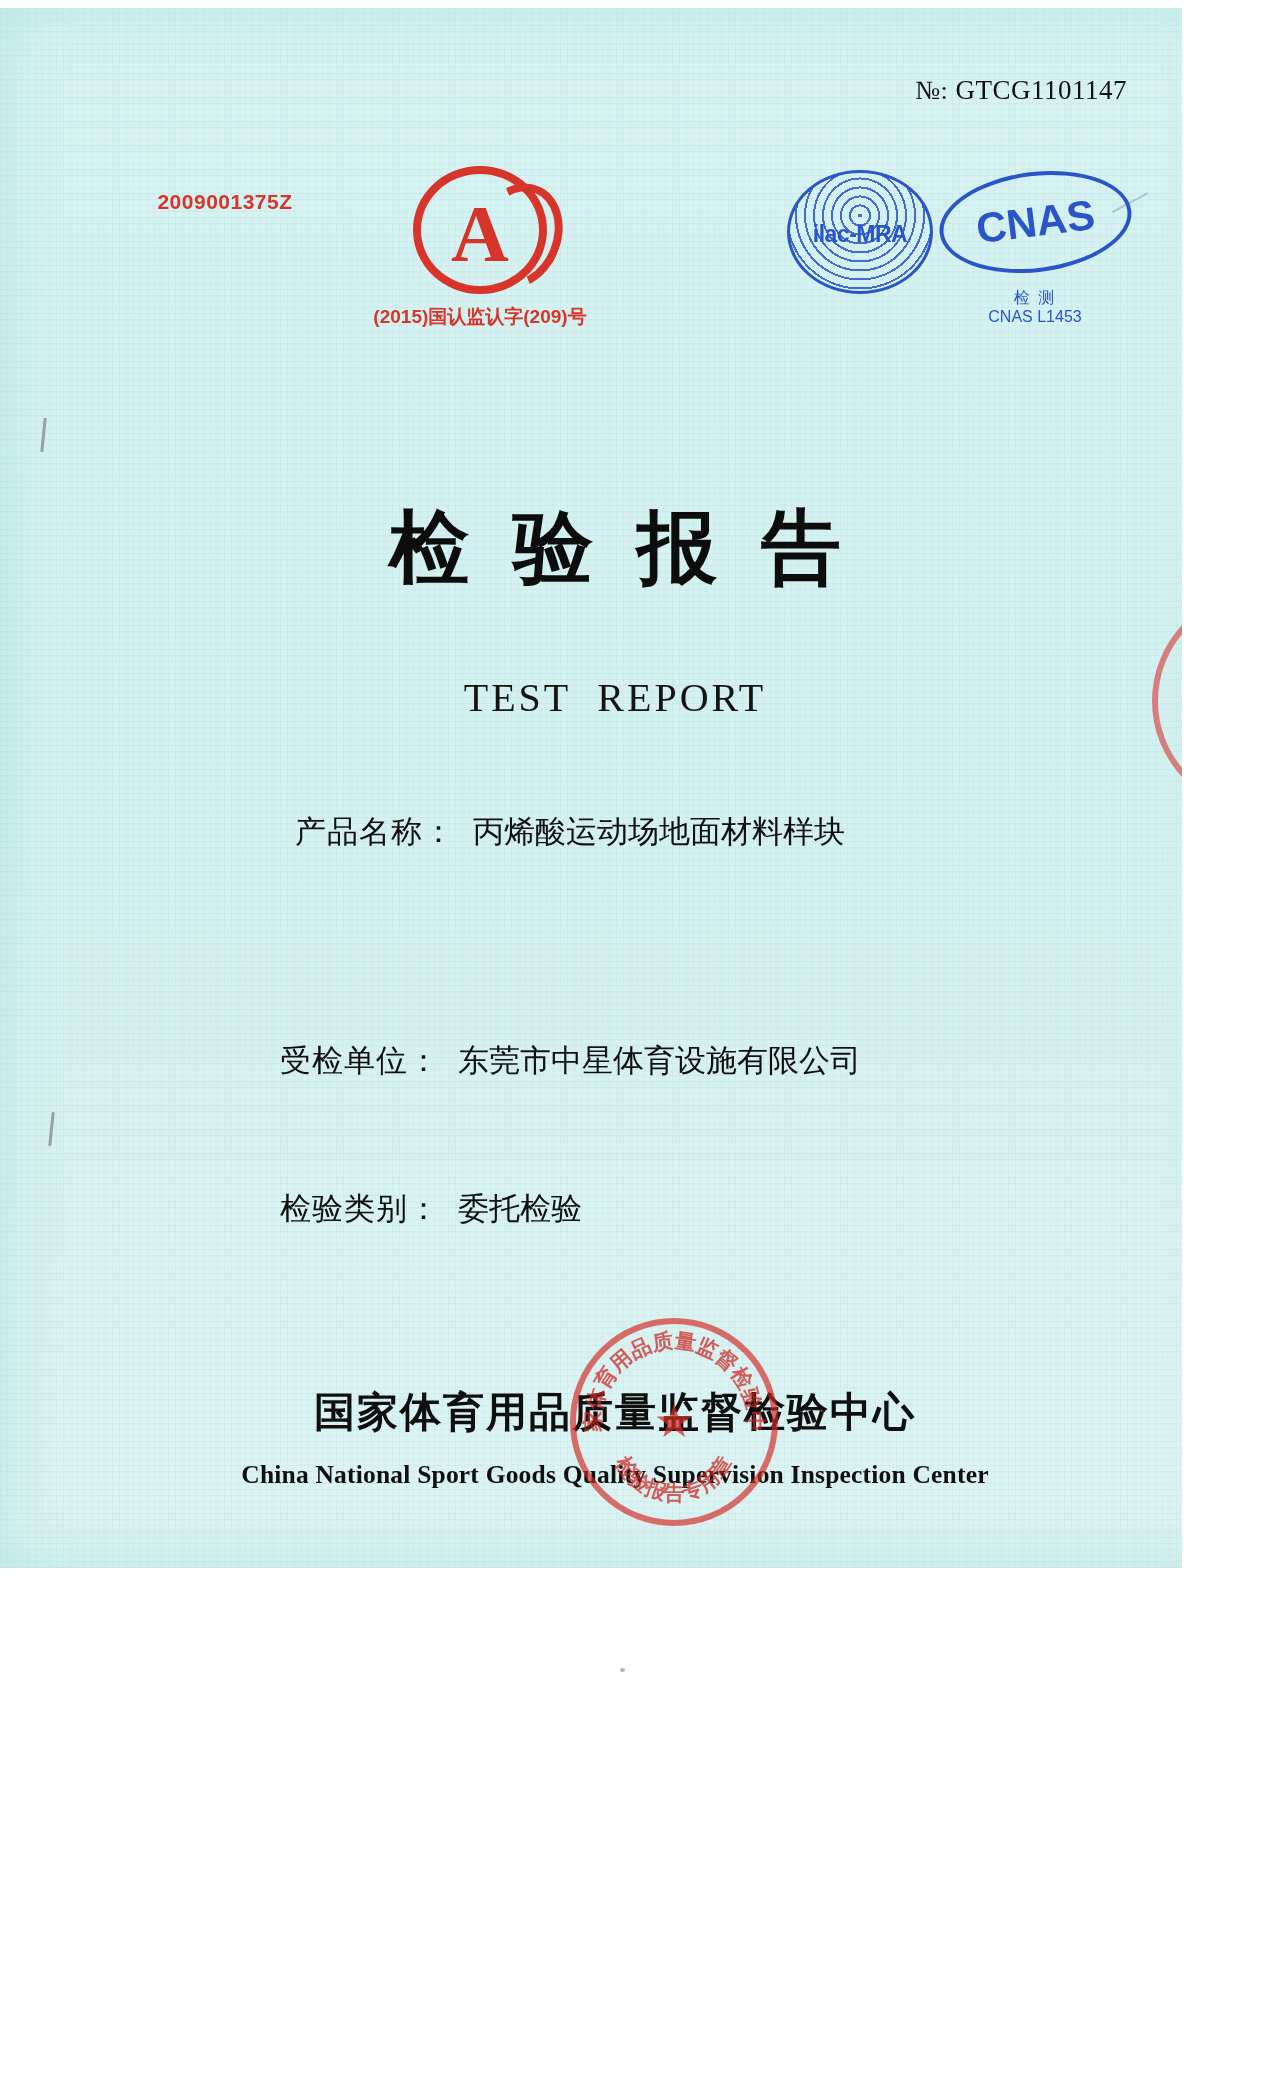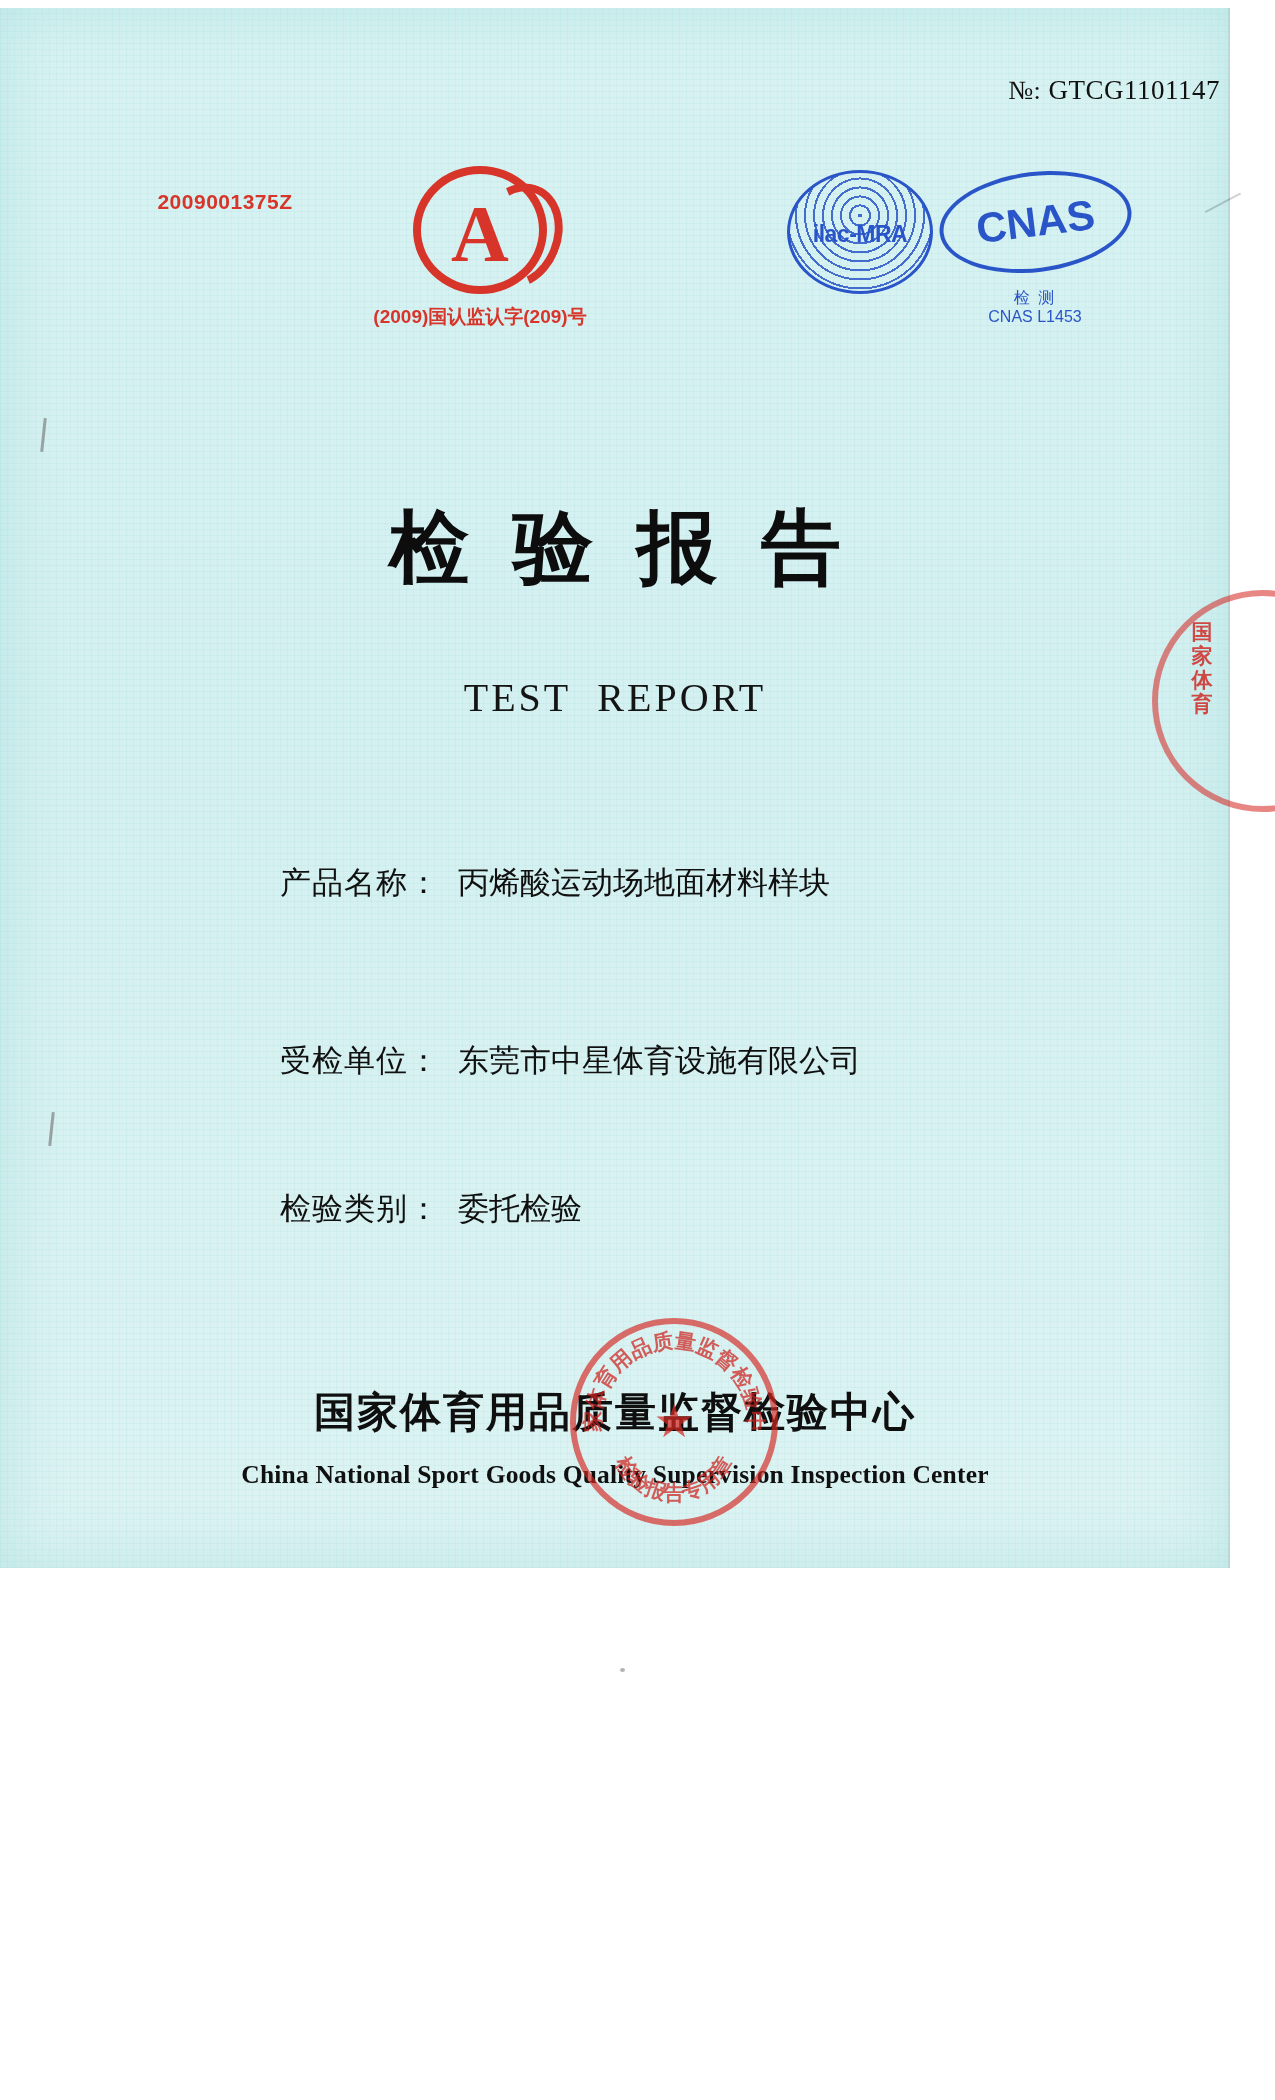--- a/index.html
+++ b/index.html
@@ -5,21 +5,21 @@
   html, body {
     margin: 0;
     padding: 0;
     background: #ffffff;
   }
   body {
     font-family: "Liberation Serif", serif;
   }
   #page {
     position: relative;
-    width: 1275px;
+    width: 1182px;
     height: 2100px;
     overflow: hidden;
     background: #ffffff;
   }
   
   #paper {
     position: absolute;
     left: 0;
     top: 8px;
     width: 1230px;
@@ -212,21 +212,21 @@
   .field {
     position: absolute;
     left: 280px;
     font-size: 31px;
     color: #101010;
     font-family: "DejaVu Serif", serif;
     white-space: nowrap;
   }
   .field .lbl { letter-spacing: 1px; }
   .field .val { margin-left: 18px; }
-  #field-0 { top: 862px; }
+  #field-0 { top: 811px; margin-left: 15px; }
   #field-1 { top: 1040px; }
   #field-2 { top: 1188px; }
   
   #org-cn {
     position: absolute;
     left: 0;
     top: 1385px;
     width: 1230px;
     text-align: center;
     font-family: "DejaVu Serif", serif;
@@ -360,21 +360,21 @@
 
     <div class="logo-block" id="logo-cma">
       <div class="cma-code">2009001375Z</div>
     </div>
 
     <div class="logo-block" id="logo-cal">
       <div class="cal-circle">
         <span class="cal-a">A</span>
         <span class="cal-swoosh"></span>
       </div>
-      <div class="cal-code">(2009)国认监认字(209)号</div>
+      <div class="cal-code">(2015)国认监认字(209)号</div>
     </div>
 
     <div class="logo-block" id="logo-ilac">
       <div class="ilac-circle">
         <div class="ilac-text">ilac-MRA</div>
       </div>
     </div>
 
     <div class="logo-block" id="logo-cnas">
       <div class="cnas-oval">

